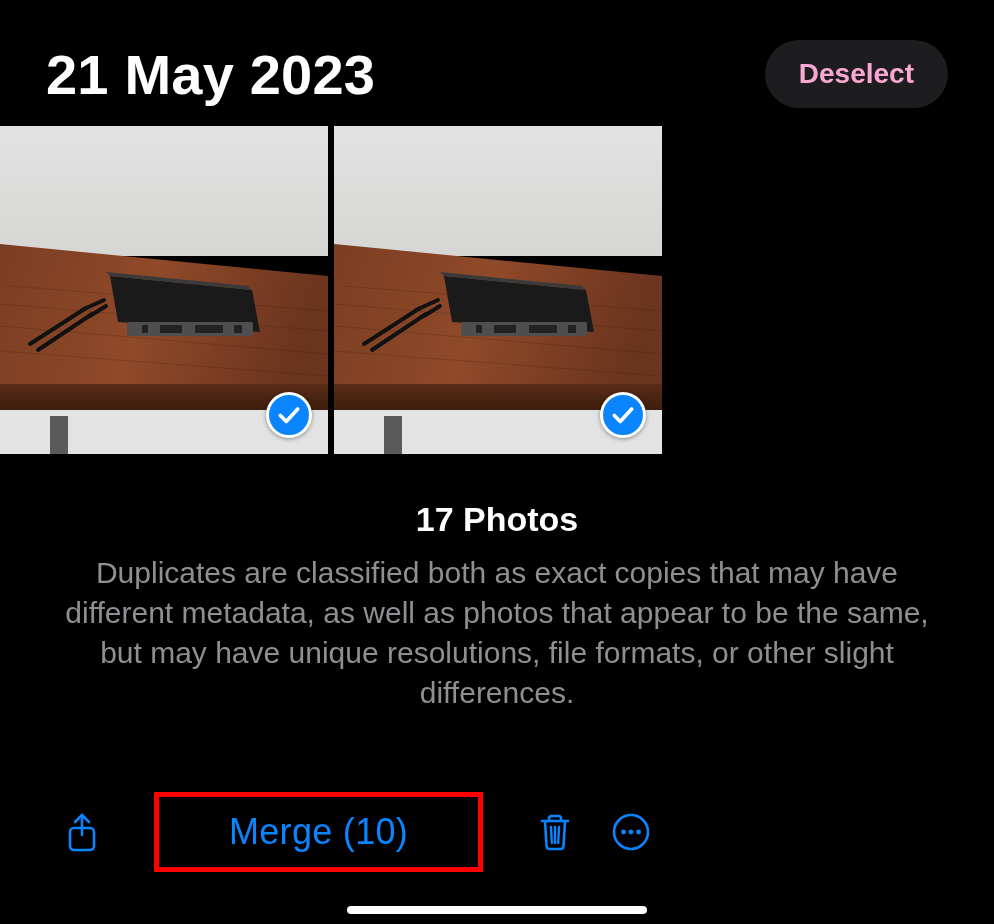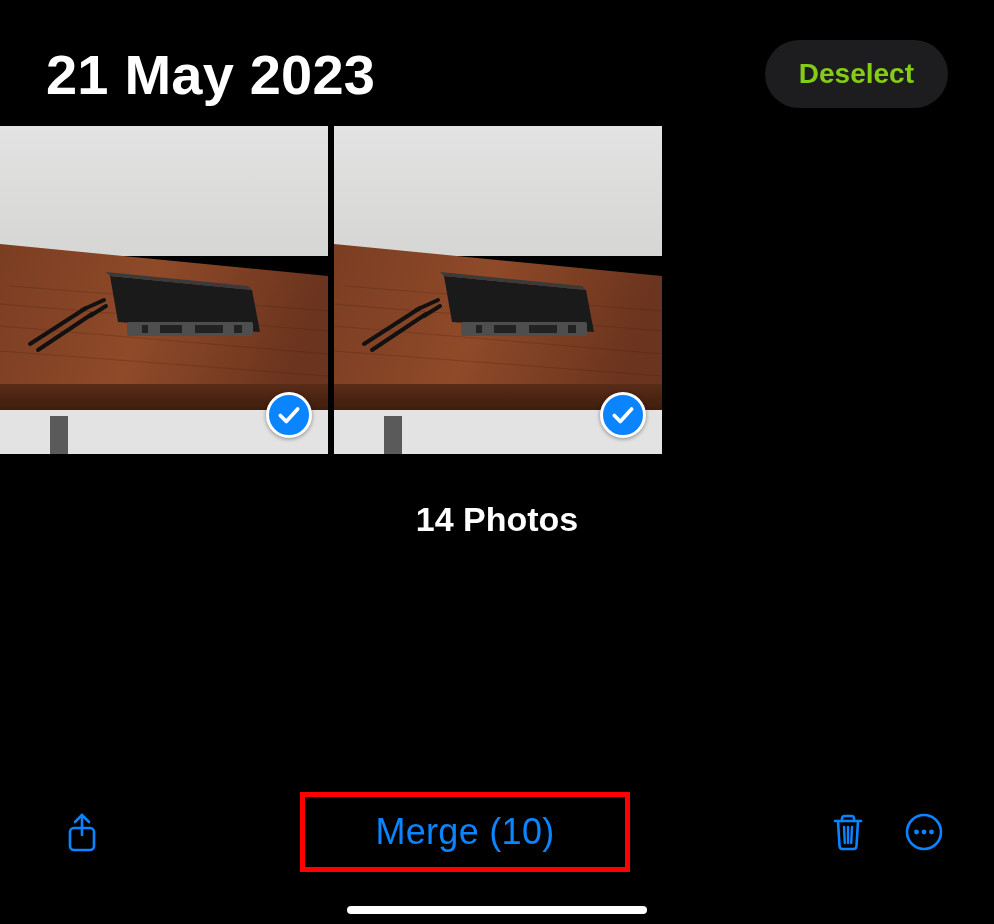--- a/index.html
+++ b/index.html
@@ -2,37 +2,37 @@
 <html><head>
   <meta charset="utf-8">
   <style>
     * { margin:0; padding:0; box-sizing:border-box; -webkit-font-smoothing:antialiased; }
     html, body { width:994px; height:924px; background:#000; color:#fff;
       font-family:-apple-system,BlinkMacSystemFont,"SF Pro Text","Helvetica Neue",Arial,sans-serif;
       overflow:hidden; position:relative; }
     .header { display:flex; align-items:center; justify-content:space-between;
       padding:40px 46px 18px 46px; }
     .date { font-size:56px; font-weight:700; letter-spacing:0.2px; }
-    .deselect { background:#1d1d1f; color:#84cc16; font-size:28px; font-weight:600;
+    .deselect { background:#1d1d1f; color:#f9a8d4; font-size:28px; font-weight:600;
       border:none; border-radius:36px; padding:18px 34px; cursor:pointer; }
 
     .grid { display:flex; gap:6px; padding:0; }
     .thumb { width:328px; height:328px; position:relative; cursor:pointer; }
     .thumb svg.scene { width:100%; height:100%; display:block; }
     .checkmark { position:absolute; right:16px; bottom:16px; width:46px; height:46px;
       border-radius:50%; background:#0a84ff; border:3px solid #fff; display:flex;
       align-items:center; justify-content:center; box-shadow:0 1px 4px rgba(0,0,0,0.4); }
     .checkmark svg { width:26px; height:26px; }
 
     .info { margin-top:46px; text-align:center; padding:0 46px; }
     .count { font-size:34px; font-weight:700; margin-bottom:14px; }
     .desc { font-size:30px; line-height:1.33; color:#8f8f93; font-weight:400; max-width:900px; margin:0 auto; }
 
     .toolbar { position:absolute; left:12px; right:0; bottom:0; height:150px;
-      display:flex; align-items:center; justify-content:space-between; padding:0 46px 34px 46px; }
+      display:flex; align-items:center; justify-content:flex-start; padding:0 46px 34px 46px;gap:48px; }
     .toolbar-left, .toolbar-right { display:flex; align-items:center; gap:28px; }
     .icon-btn { background:none; border:none; cursor:pointer; color:#0a84ff;
       width:48px; height:48px; display:flex; align-items:center; justify-content:center; }
     .icon-btn svg { width:40px; height:40px; overflow:visible; }
 
     .merge-wrap { border:5px solid #ff0000; padding:14px 70px; }
     .merge { background:none; border:none; color:#0a84ff; font-size:36px; font-weight:400;
       cursor:pointer; letter-spacing:0.3px; }
 
     .home-indicator { position:absolute; left:50%; transform:translateX(-50%);
@@ -130,21 +130,22 @@
     </svg>
     <div class="checkmark">
       <svg viewBox="0 0 24 24">
           <path d="M4 12.5 L9.5 18 L20 6.5" stroke="#fff" stroke-width="3.4" fill="none" stroke-linecap="round" stroke-linejoin="round"></path>
         </svg>
     </div>
   </div>
 </div>
 
 <div class="info">
-  <div class="count">14 Photos</div>
+  <div class="count">17 Photos</div>
+  <div class="desc">Duplicates are classified both as exact copies that may have different metadata, as well as photos that appear to be the same, but may have unique resolutions, file formats, or other slight differences.</div>
 </div>
 
 <div class="toolbar">
   <div class="toolbar-left">
     <button class="icon-btn">
       <svg viewBox="0 0 40 40">
         <path d="M20 3 L20 23" stroke="#0a84ff" stroke-width="2.6" stroke-linecap="round" fill="none"></path>
         <path d="M13 10 L20 3 L27 10" stroke="#0a84ff" stroke-width="2.6" stroke-linecap="round" stroke-linejoin="round" fill="none"></path>
         <rect x="8" y="16" width="24" height="22" rx="4" stroke="#0a84ff" stroke-width="2.6" fill="none"></rect>
       </svg>

